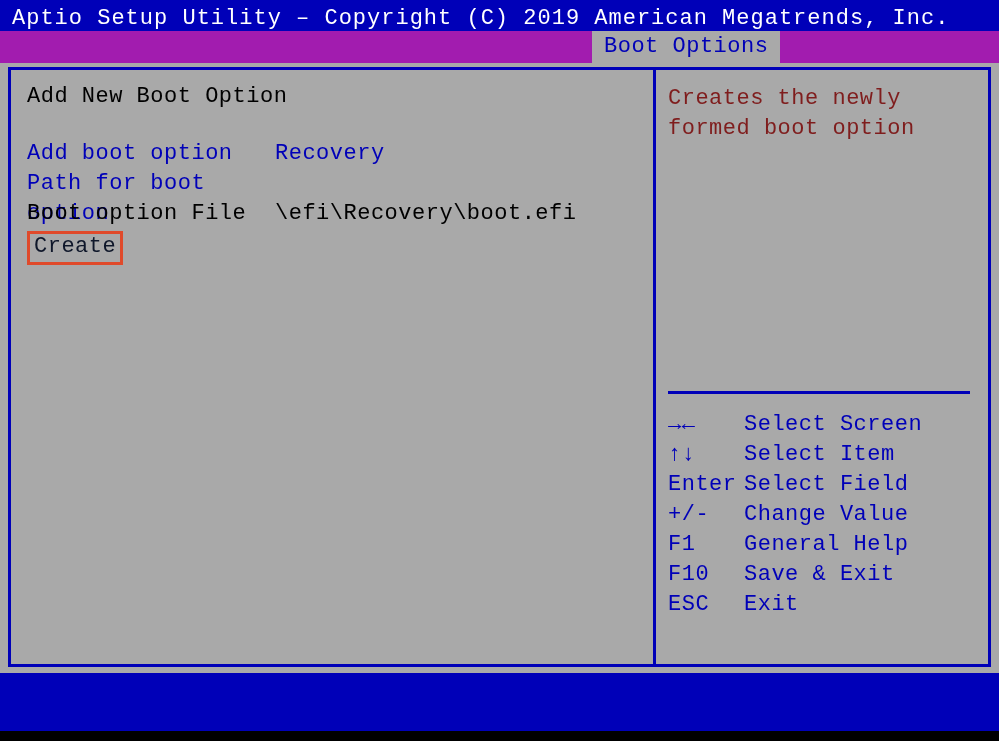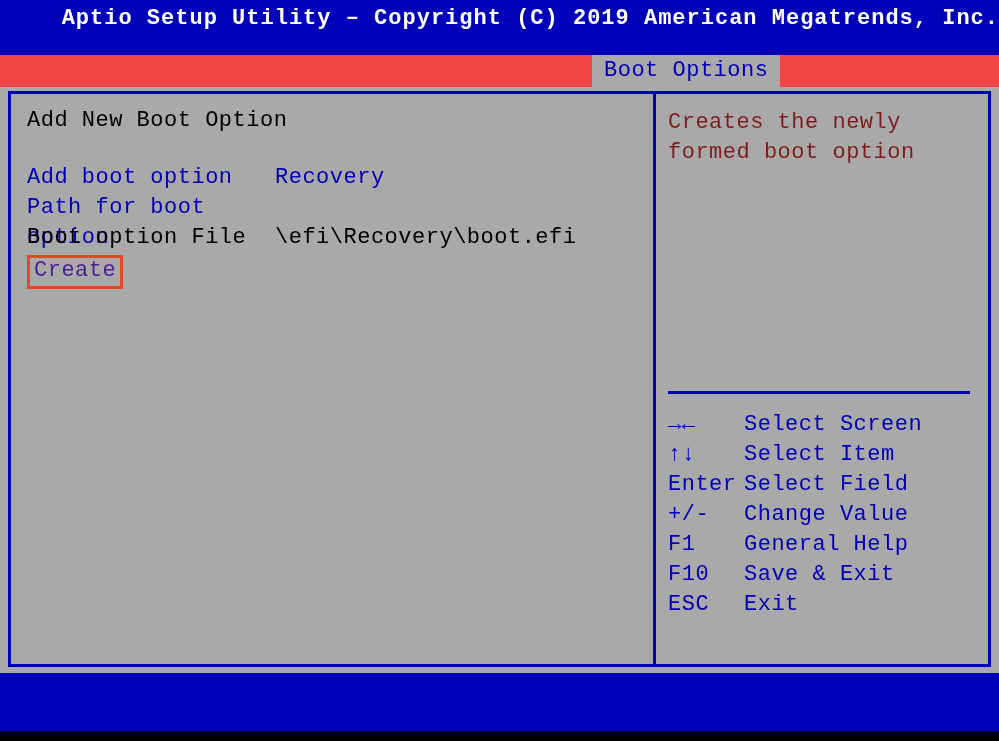--- a/index.html
+++ b/index.html
@@ -16,30 +16,29 @@
     background: #a9a9a9;
     display: flex;
     flex-direction: column;
   }
   .header {
     background: #0000b8;
     color: #fff;
     padding: 6px 0 0 0;
   }
   .header-title {
-    text-align: right;
-    font-weight: bold;
+    text-align: left;
+    font-weight: normal;
     letter-spacing: 1px;
     padding-left: 12px;
   }
   .tab-row {
-    background: #ef4444;
+    background: #a21caf;
     height: 32px;
     position: relative;
-    margin-top: 24px;
   }
   .tab {
     position: absolute;
     left: 592px;
     top: 0;
     background: #a9a9a9;
     color: #0000b8;
     padding: 2px 12px 4px 12px;
     font-weight: normal;
     height: 32px;
@@ -80,21 +79,21 @@
   }
   .lbl { flex: 0 0 248px; }
   .val { flex: 1; }
   .blue-text { color: #0000b8; }
   .black-text { color: #000; }
   .create-row {
     margin-top: 2px;
   }
   .create-highlight {
     display: inline-block;
-    color: #4c1d95;
+    color: #0f172a;
     background: #a9a9a9;
     border: 3px solid #e04a2b;
     padding: 0 4px 2px 4px;
     line-height: 26px;
   }
   .help-text {
     color: #7f1d1d;
     line-height: 30px;
   }
   .right-spacer { flex: 1; }

